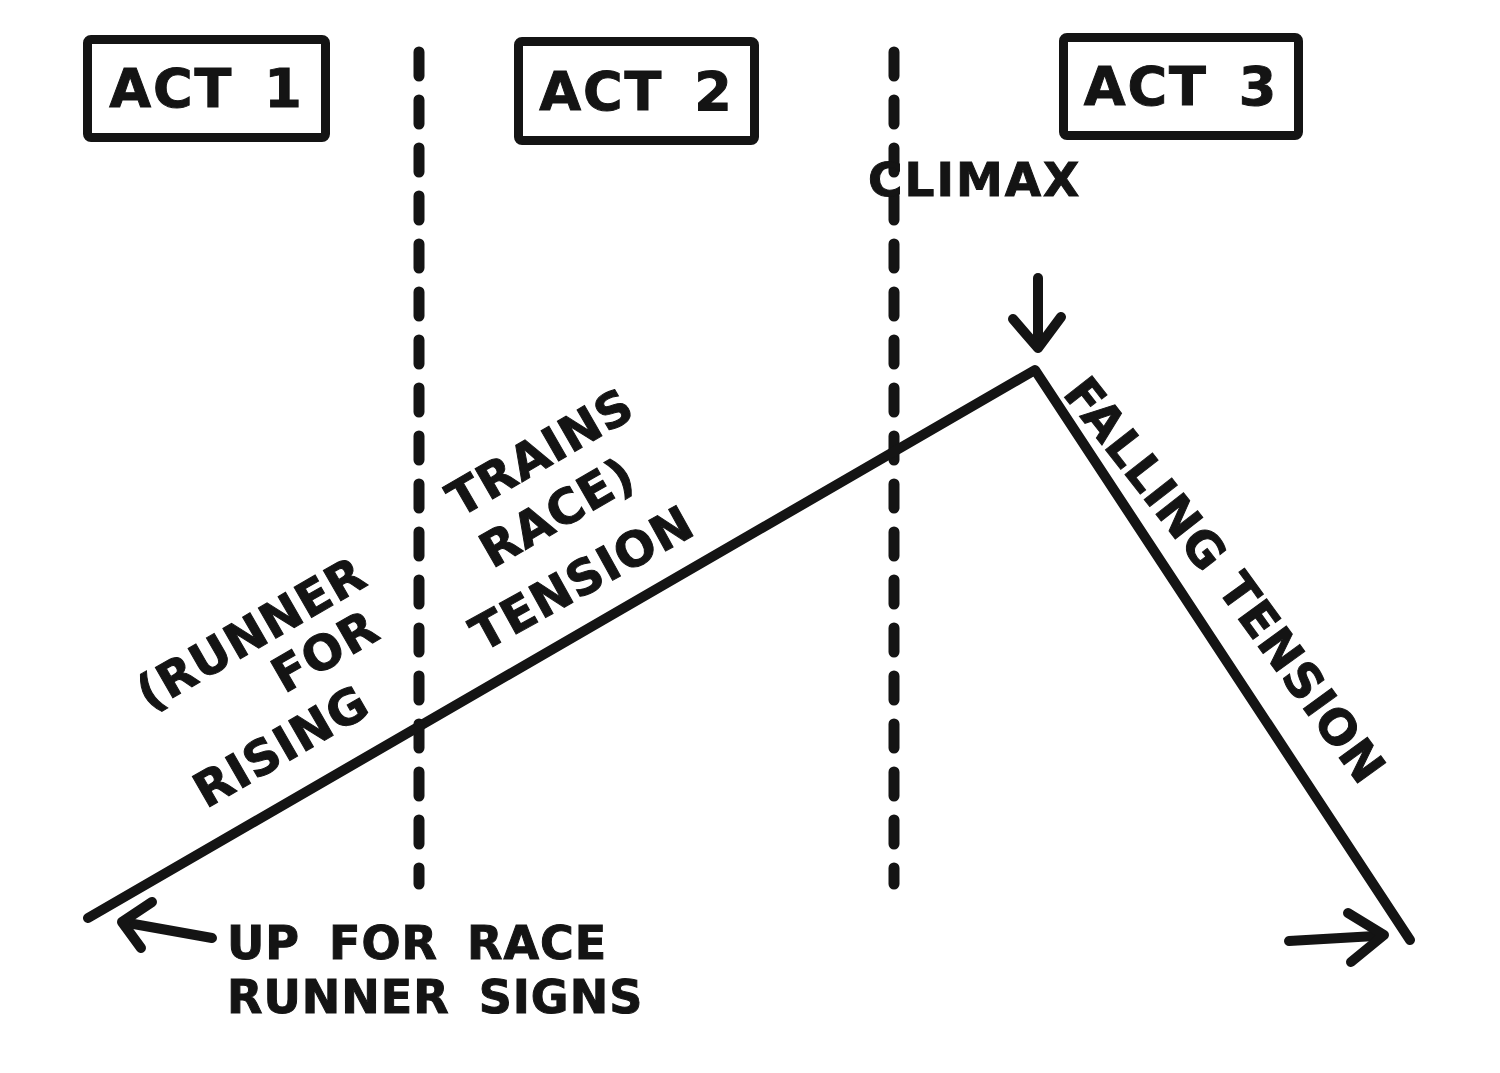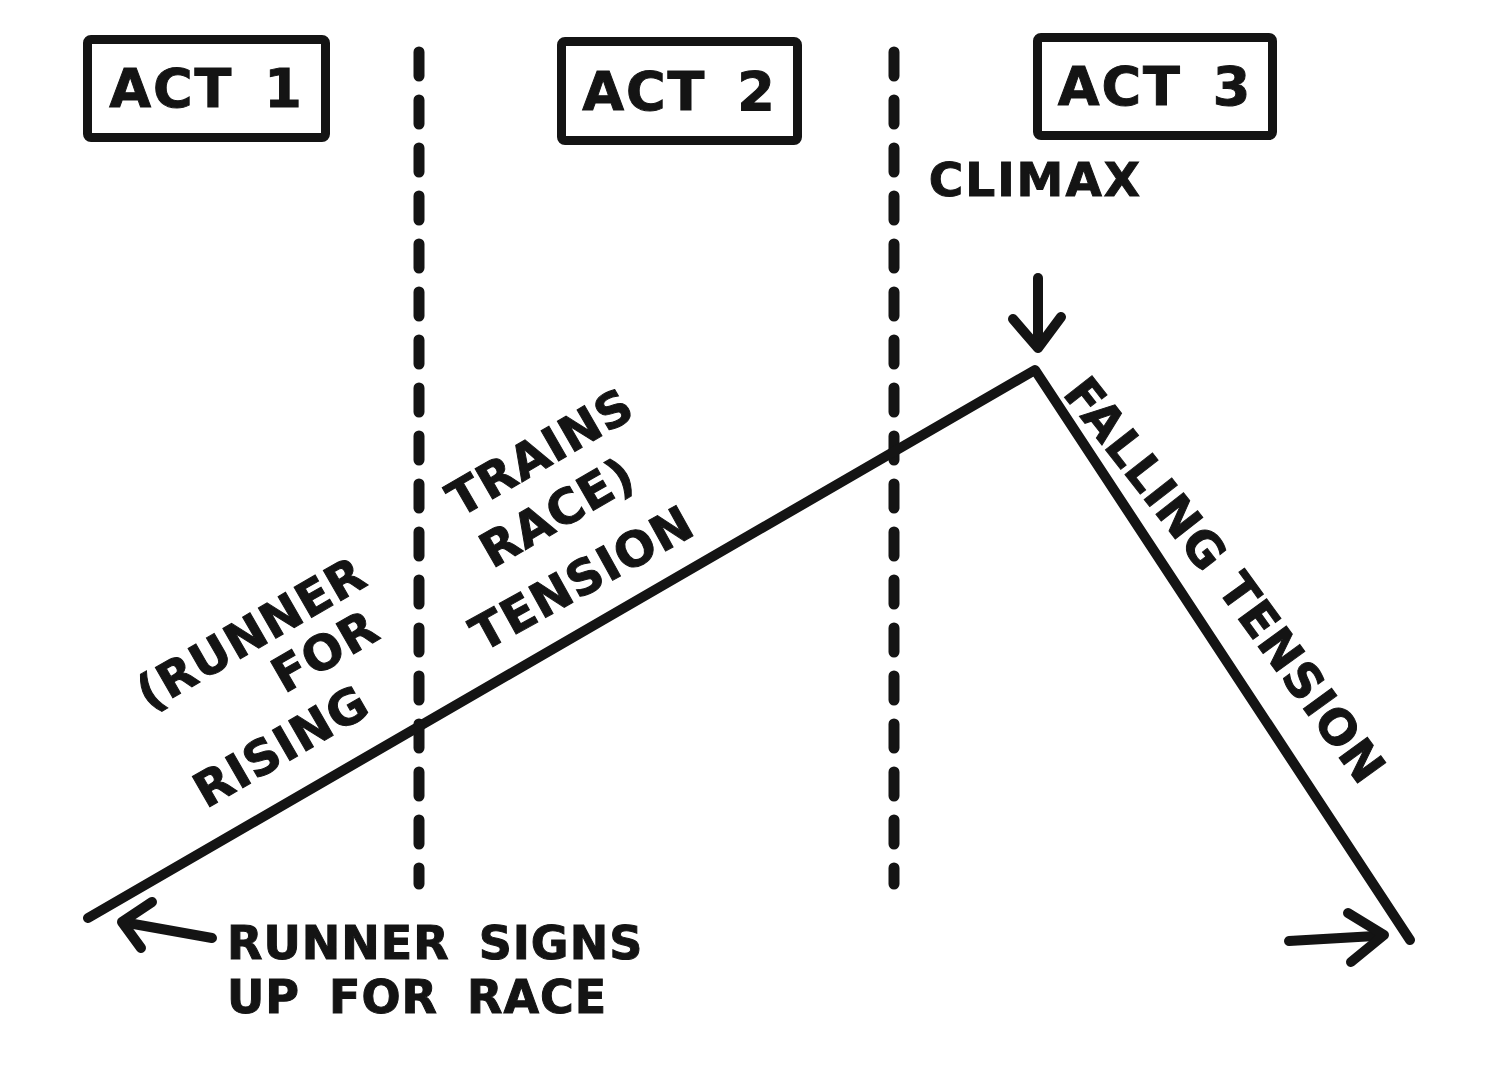--- a/index.html
+++ b/index.html
@@ -11,26 +11,26 @@
   }
   svg.lines { position:absolute; inset:0; color:var(--ink); }
 
   .act-box {
     position:absolute; border:9px solid var(--ink); border-radius:8px;
     display:flex; align-items:center; justify-content:center;
     font-weight:bold; font-size:54px; letter-spacing:2px; word-spacing:10px;
     -webkit-text-stroke:1px var(--ink);
   }
   .act-1 { left:83px;  top:35px; width:247px; height:107px; }
-  .act-2 { left:557px; top:37px; width:245px; height:108px; }
-  .act-3 { left:1033px;top:33px; width:244px; height:107px; }
+  .act-2 { left:514px; top:37px; width:245px; height:108px; }
+  .act-3 { left:1059px;top:33px; width:244px; height:107px; }
 
   .climax {
-    position:absolute; left:920px; top:152px; width:222px;
-    text-align:right; font-weight:bold; font-size:47px; line-height:56px;
+    position:absolute; left:868px; top:152px; width:222px;
+    text-align:left; font-weight:bold; font-size:47px; line-height:56px;
     letter-spacing:2px; -webkit-text-stroke:1px var(--ink);
   }
 
   .word {
     position:absolute; white-space:nowrap; font-weight:bold; font-size:48px;
     letter-spacing:1px; -webkit-text-stroke:1px var(--ink);
     transform:translate(-50%,-50%) rotate(var(--rot));
   }
 
   .start-label {
@@ -90,18 +90,18 @@
   <div class="word" style="left:540px; top:452px; --rot:-30deg">TRAINS</div>
   <div class="word" style="left:325px; top:651px; --rot:-30deg">FOR</div>
   <div class="word" style="left:557px; top:512px; --rot:-30deg">RACE)</div>
   <div class="word" style="left:281px; top:746px; --rot:-30deg">RISING</div>
   <div class="word" style="left:582px; top:578px; --rot:-29deg">TENSION</div>
 
   <div class="word" style="left:1146px; top:474px; --rot:52deg">FALLING</div>
   <div class="word" style="left:1302px; top:678px; --rot:54deg">TENSION</div>
 
   <div class="start-label">
+    <div>UP FOR RACE</div>
     <div>RUNNER SIGNS</div>
-    <div>UP FOR RACE</div>
   </div>
 
 
 </div>
 
 </body></html>

